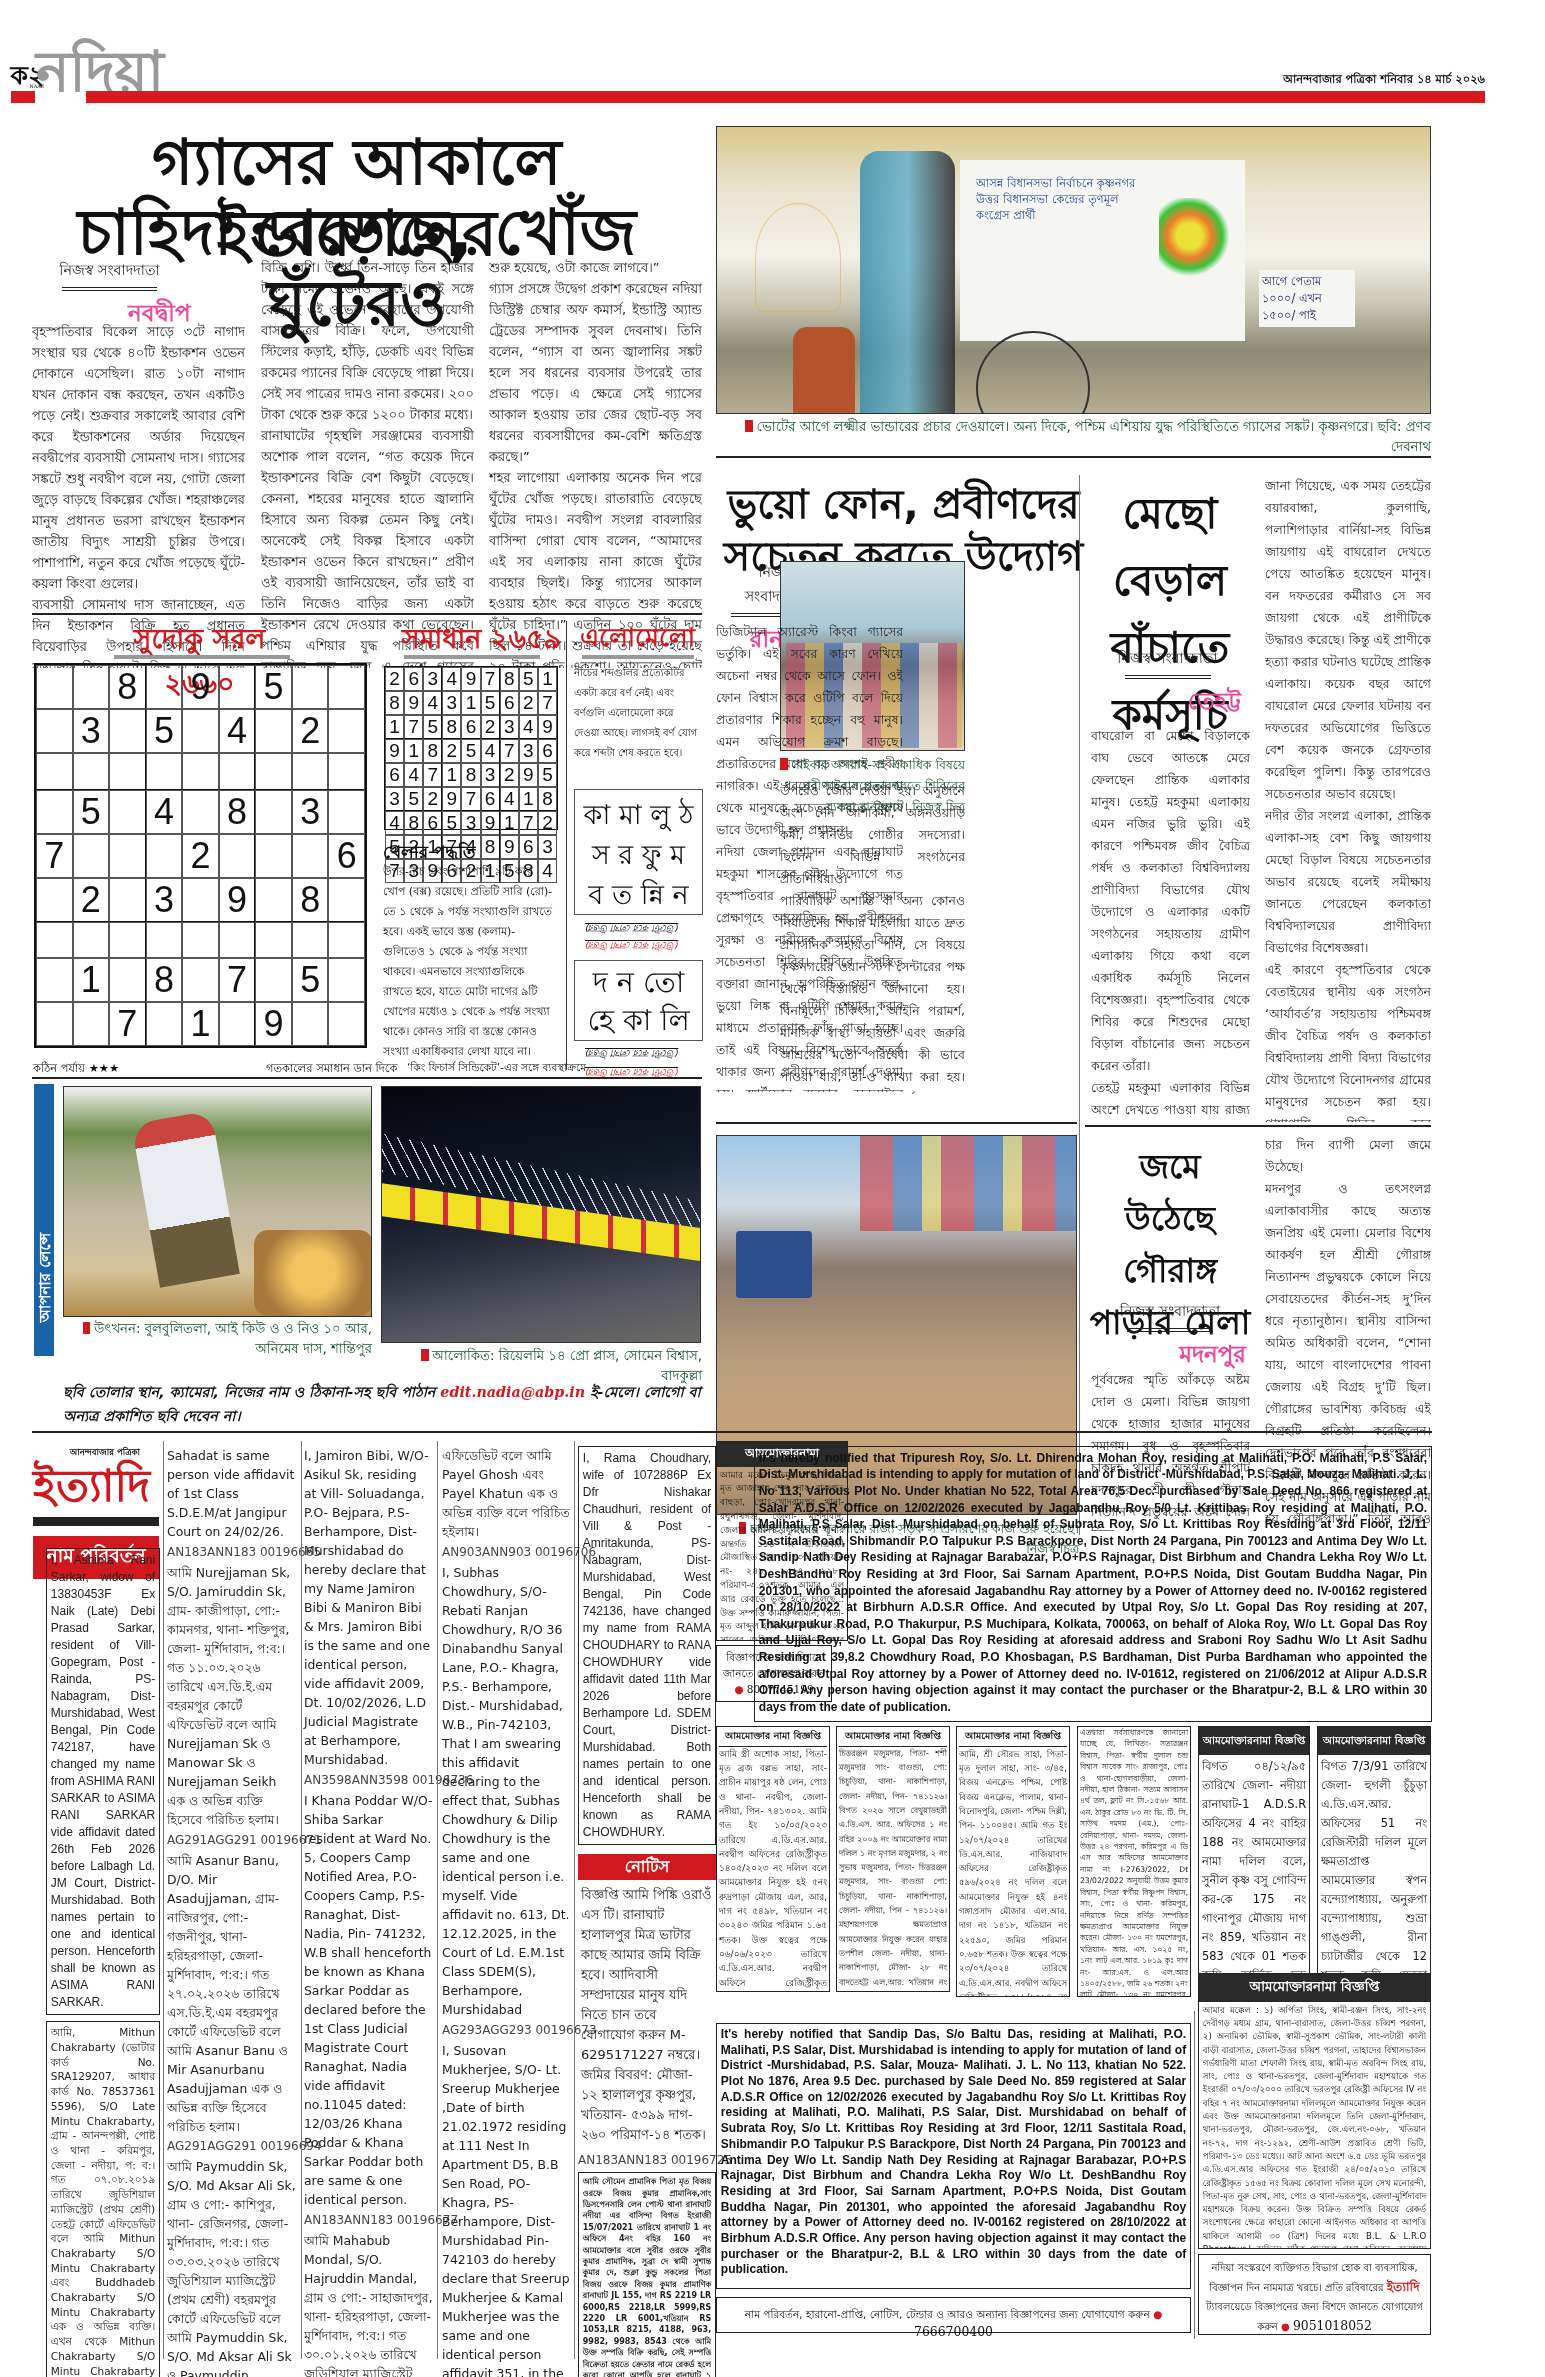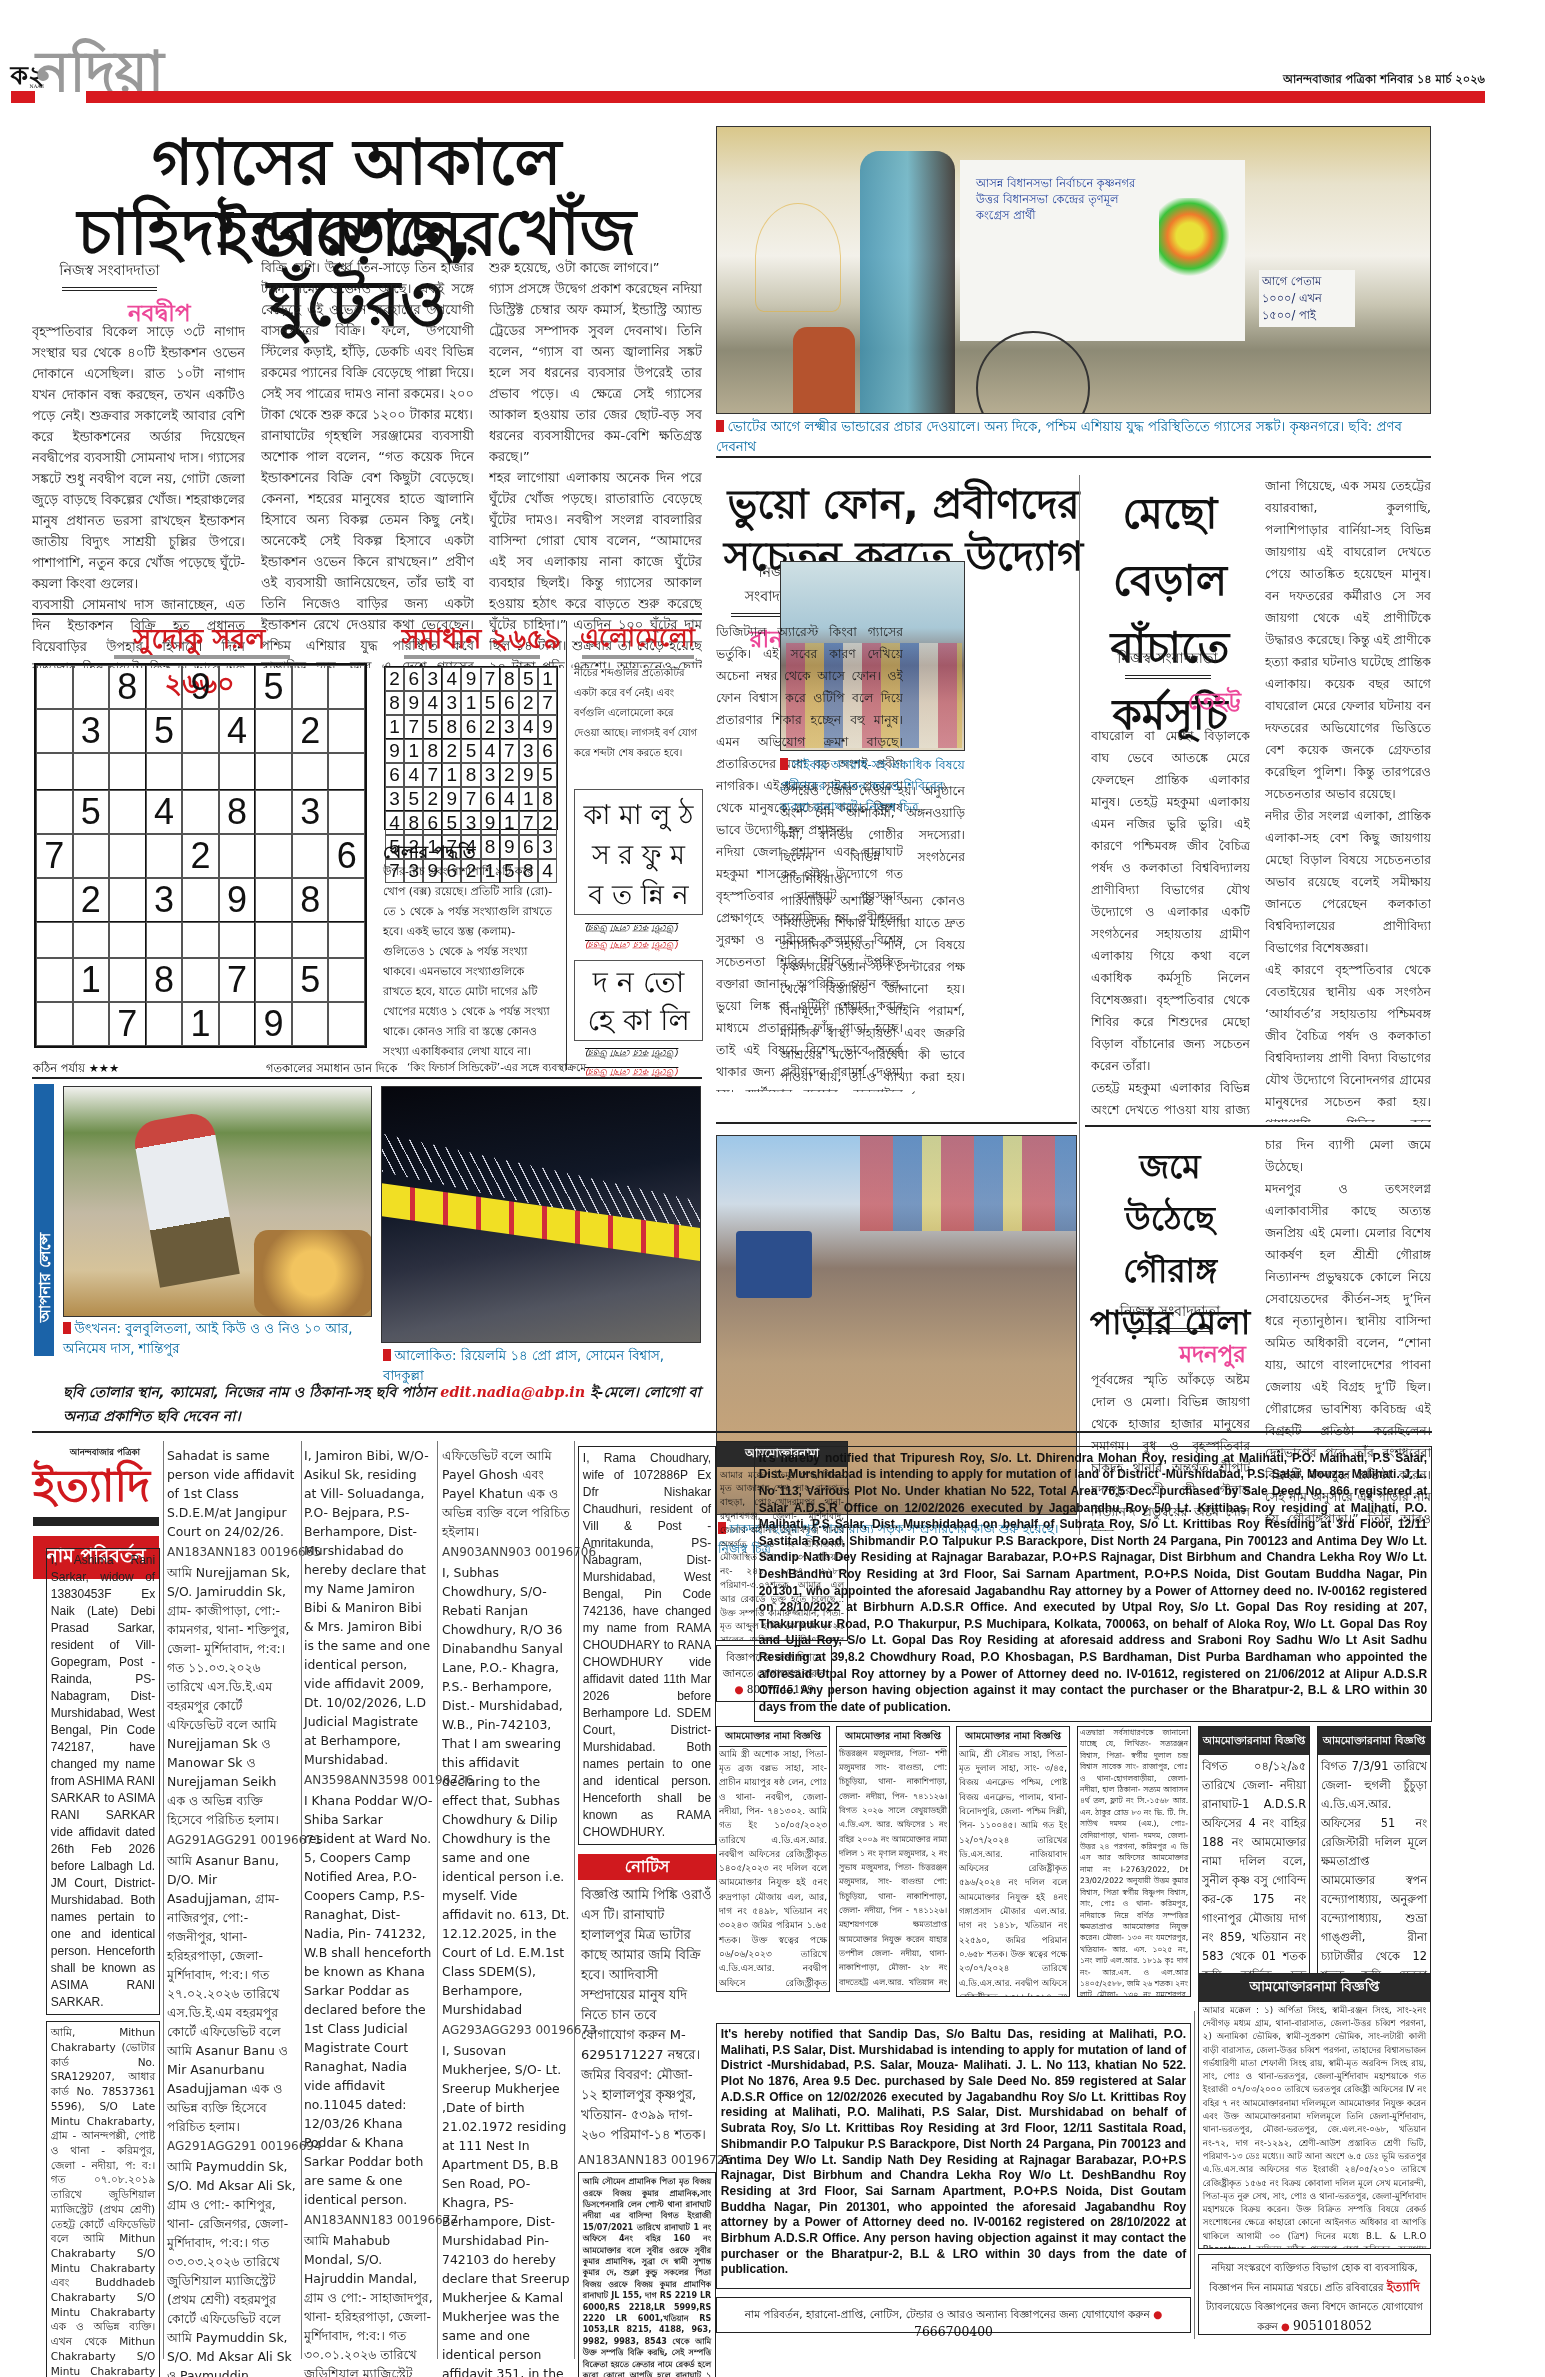--- a/index.html
+++ b/index.html
@@ -6,21 +6,21 @@
   html, body { width: 1545px; height: 2389px; background: #fff; overflow: hidden; }
   body { font-family: "DejaVu Sans", sans-serif; color: #111; position: relative; }
   .abs { position: absolute; }
   .red { color: #d0191e; }
   .hr { position: absolute; background: #222; }
   .body-text { font-size: 13px; line-height: 21px; text-align: justify; color: #222; font-family: "DejaVu Sans", sans-serif; }
   .byline { font-size: 14.3px; color: #222; text-align: center; }
   .dateline { font-size: 23px; font-weight: bold; color: #ec4899; text-align: right; }
   .dbl-rule { height: 4.3px; border-top: 1.9px solid #222; border-bottom: 1px solid #222; margin: 3.8px auto; }
   .photo { position: absolute; overflow: hidden; border: 1px solid #333; }
-  .caption { font-size: 13.3px; line-height: 20px; color: #0369a1; }
+  .caption { font-size: 13.3px; line-height: 20px; color: #14532d; text-align: right; }
   .sq { display: inline-block; width: 7.6px; height: 12.4px; background: #d0191e; margin-right: 3.8px; vertical-align: -1.4px; }
   
   .sudoku { position: absolute; border: 2.4px solid #111; display: grid; grid-template-columns: repeat(9, 1fr); grid-template-rows: repeat(9, 1fr); }
   .sudoku .c { border: 0.5px solid #555; display: flex; align-items: center; justify-content: center; font-family: "Liberation Sans", sans-serif; font-size: 36px; }
   .sudoku .c.br { border-right: 1.9px solid #111; }
   .sudoku .c.bb { border-bottom: 1.9px solid #111; }
   .solution .c { font-size: 19px; }
   
   .cl-col { position: absolute; font-size: 12.4px; line-height: 18px; color: #222; }
   .box { border: 1.4px solid #222; padding: 2.9px 3.8px; }

